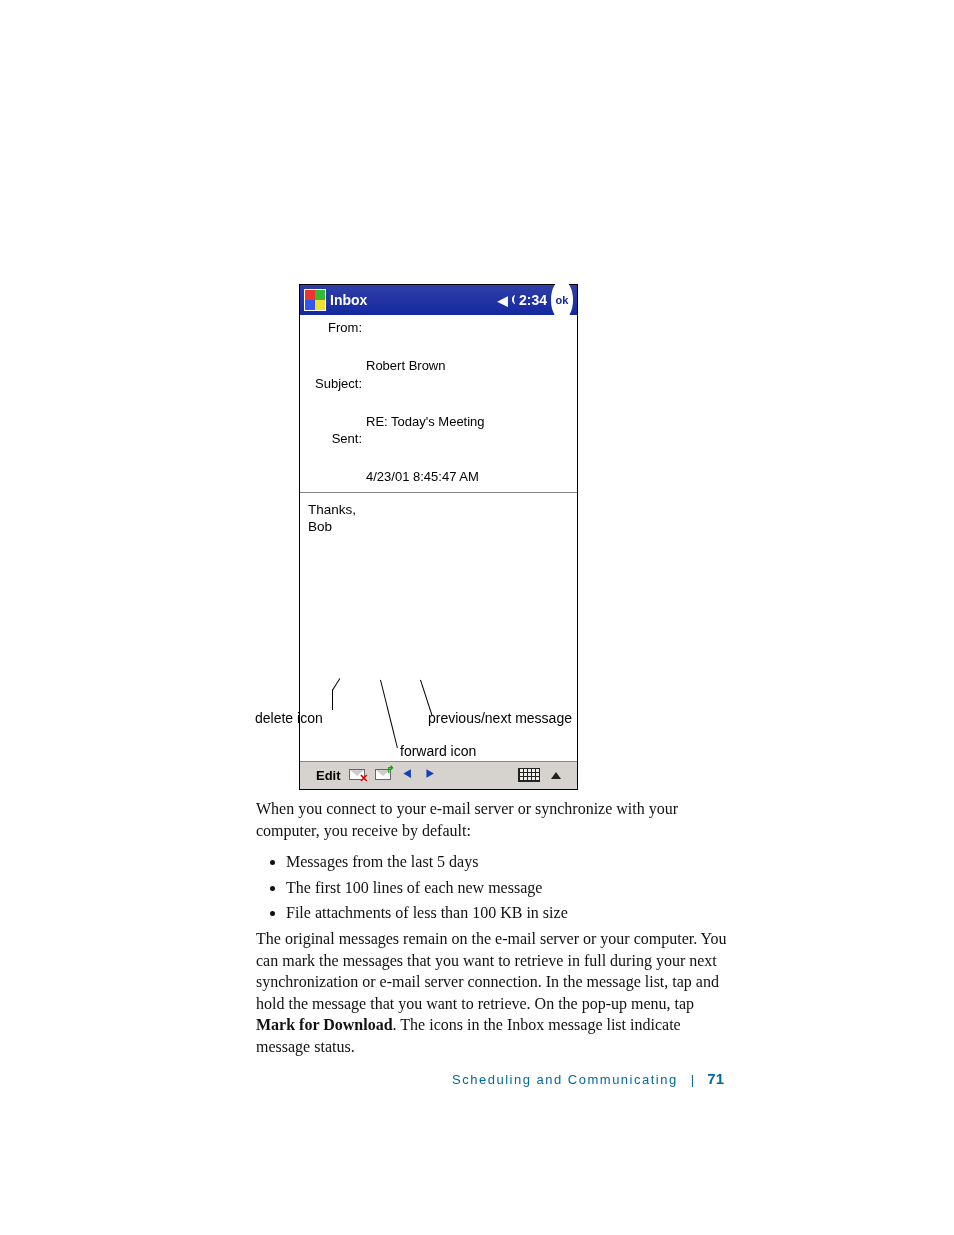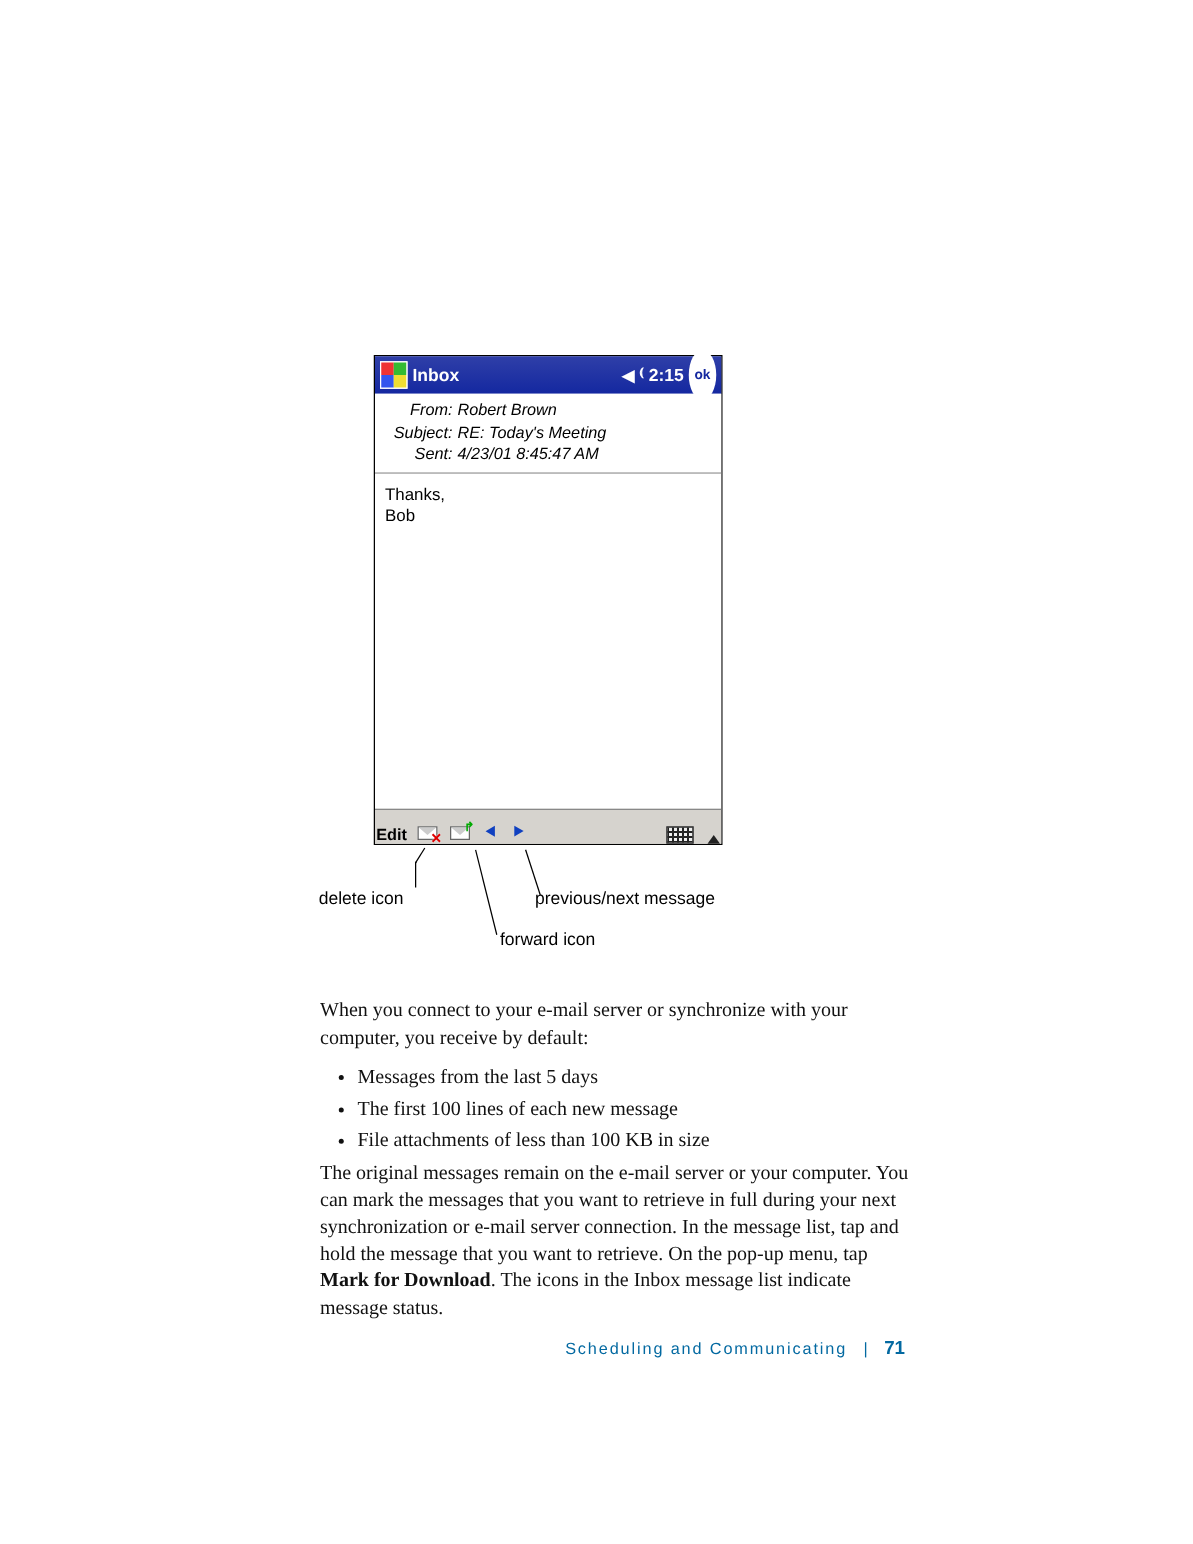--- a/index.html
+++ b/index.html
@@ -66,43 +66,42 @@
     display: flex; align-items: center; justify-content: center;
     font-family: Tahoma, sans-serif;
   }
 
   .header-block {
     background: #fff;
     padding: 4px 6px 6px 6px;
     font-size: 13px;
     font-family: Tahoma, Verdana, sans-serif;
     border-bottom: 1px solid #888;
-    font-style: italic;
   }
   .hdr-row { display: flex; gap: 4px; line-height: 1.35; }
   .hdr-label { width: 56px; text-align: right; }
-  .hdr-val { flex: 1; }
+  .hdr-val { flex: 1; margin-top: 38px; }
 
   .msg-body {
     background: #fff;
     padding: 8px 8px 8px 8px;
     font-size: 13.5px;
     font-family: Tahoma, Verdana, sans-serif;
     height: 268px;
     line-height: 1.3;
   }
   .msg-body .para { margin-bottom: 18px; }
 
   .menubar {
     display: flex;
-    align-items: flex-end;
+    align-items: center;
     height: 28px;
     background: #d6d3ce;
     border-top: 1px solid #888;
-    padding: 0 1px;
+    padding: 0 16px;
     gap: 8px;
     font-family: Tahoma, sans-serif;
     font-size: 13px;
     font-weight: bold;
   }
   .mb-icon {
     width: 18px; height: 16px;
     position: relative;
   }
   .env {
@@ -192,21 +191,21 @@
       <div class="start-icon">
         <span style="background:#e33"></span>
           <span style="background:#3b3"></span>
         <span style="background:#35e"></span>
           <span style="background:#ed3"></span>
       </div>
       <span>Inbox</span>
       <span class="tb-spacer"></span>
       <span class="sound-icon">◀</span>
         <span class="sound-icon" style="font-size:10px;position:relative;top:-1px;">⦅</span>
-      <span style="font-size:14px;">2:15</span>
+      <span style="font-size:14px;">2:34</span>
       <div class="ok-button">
         <span>ok</span>
       </div>
     </div>
 
     <div class="header-block">
       <div class="hdr-row">
         <span class="hdr-label">From:</span>
         <span class="hdr-val">Robert Brown</span>
       </div>

